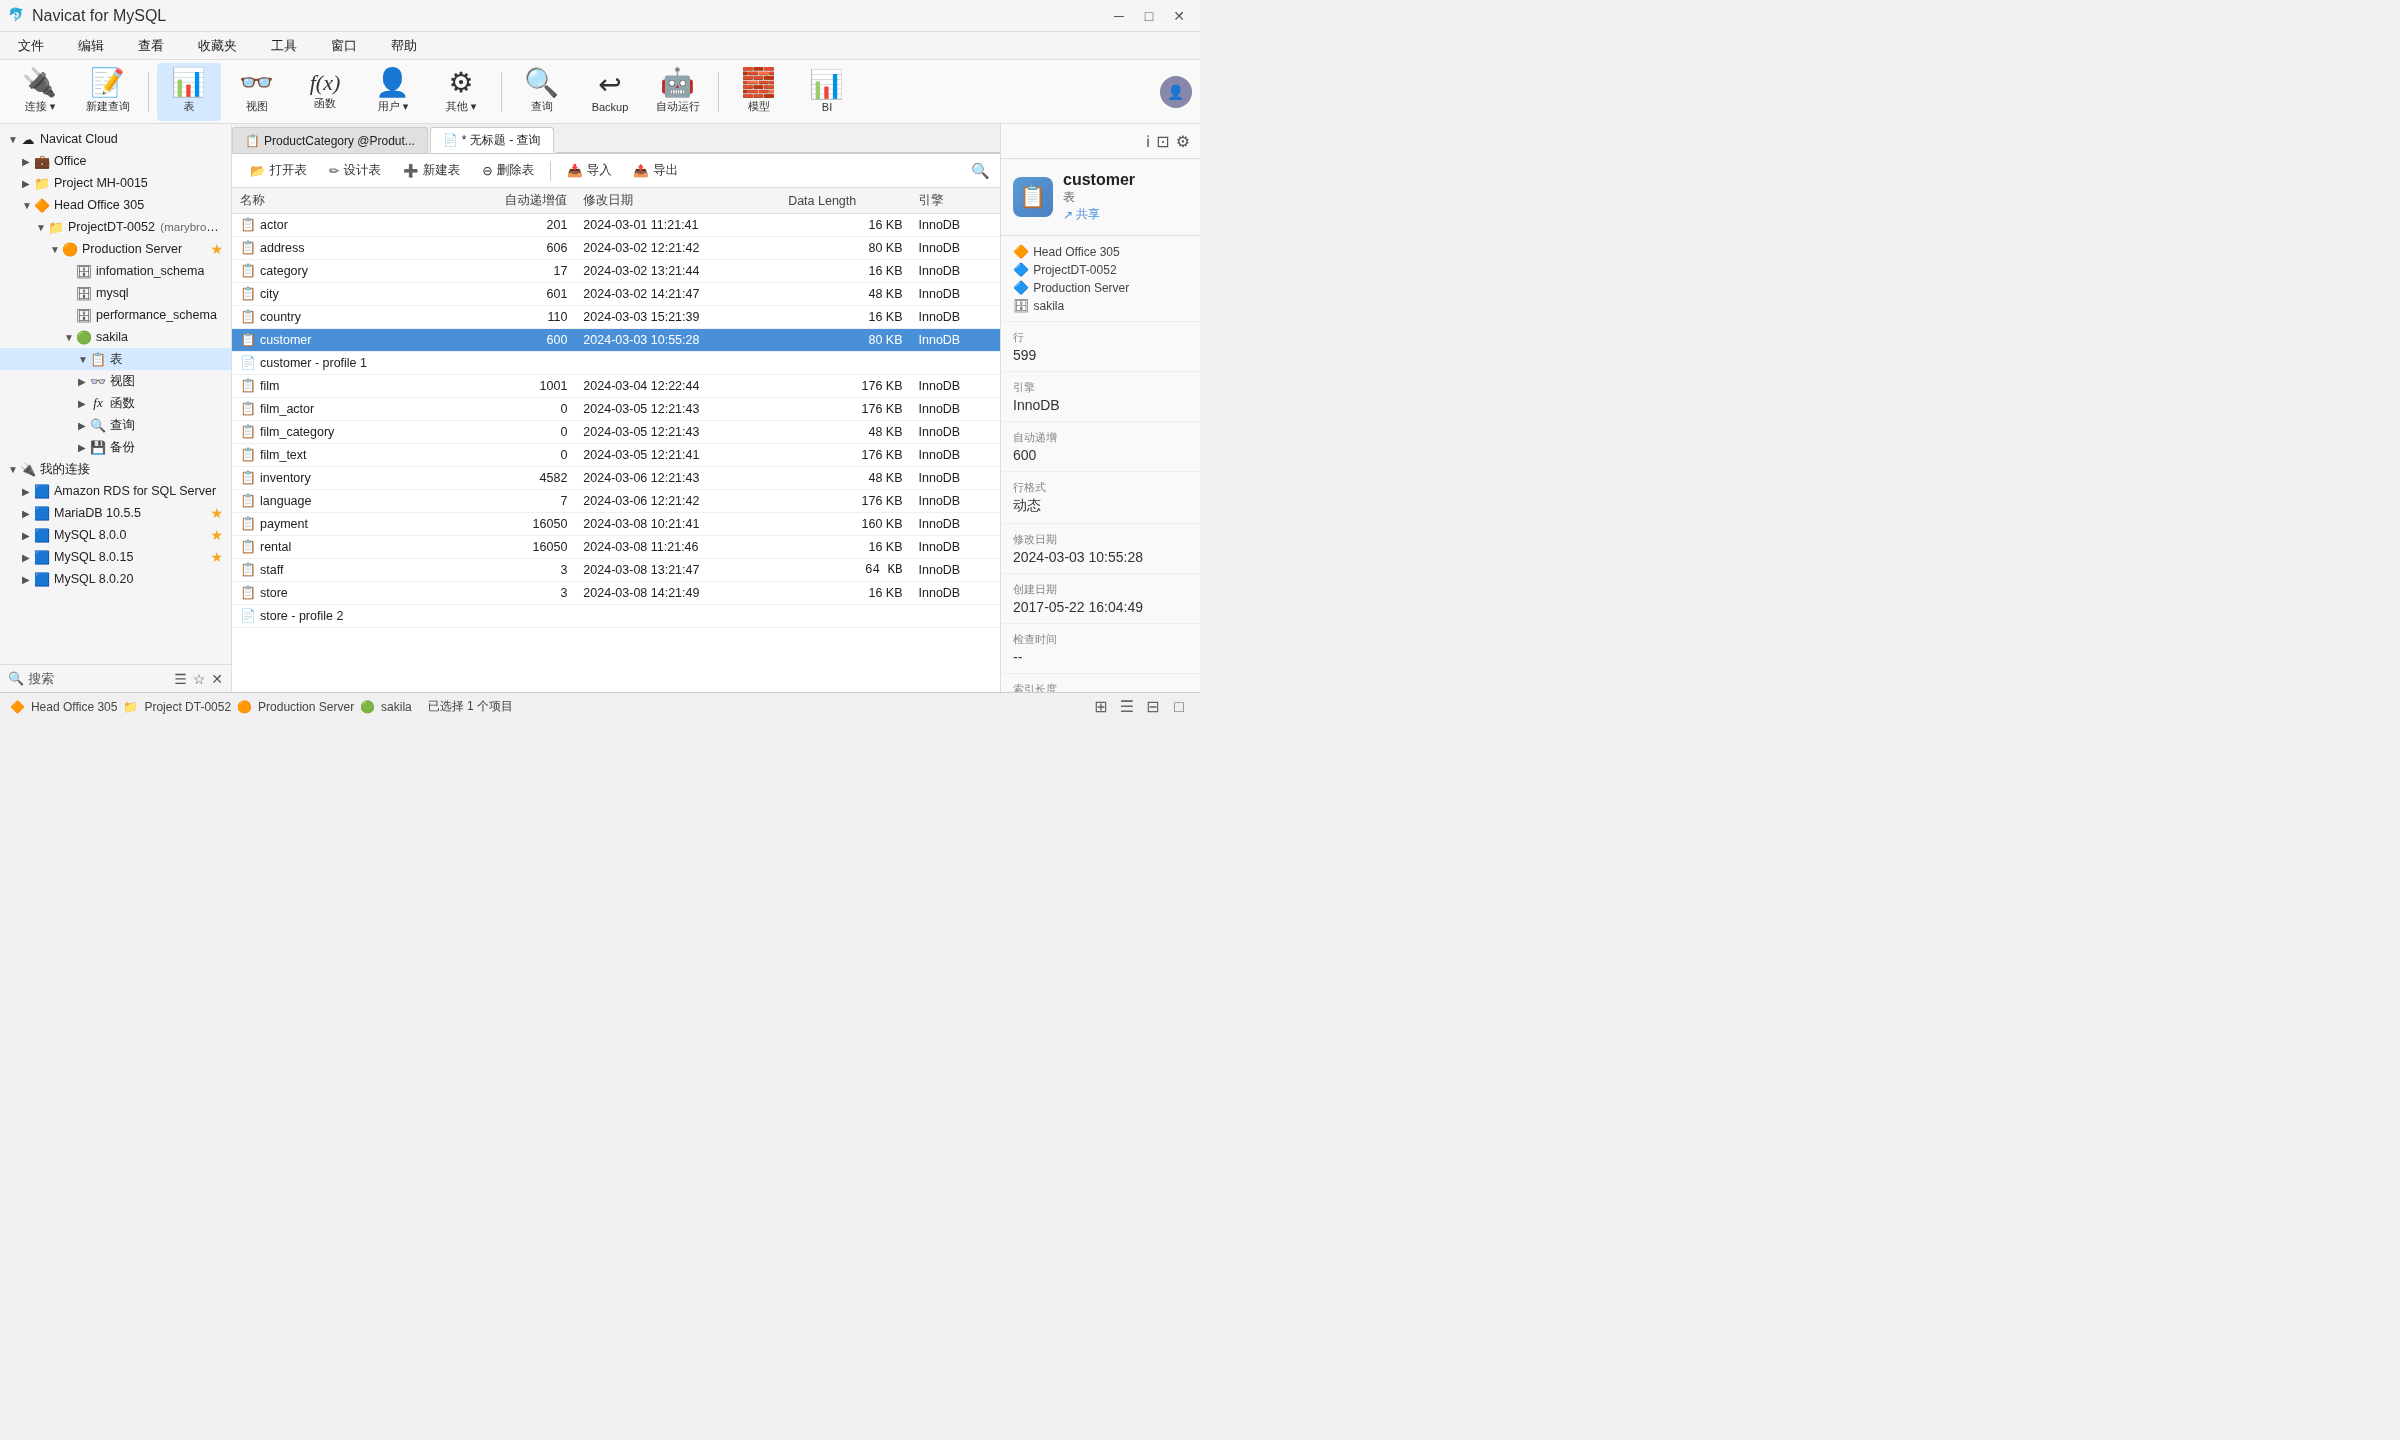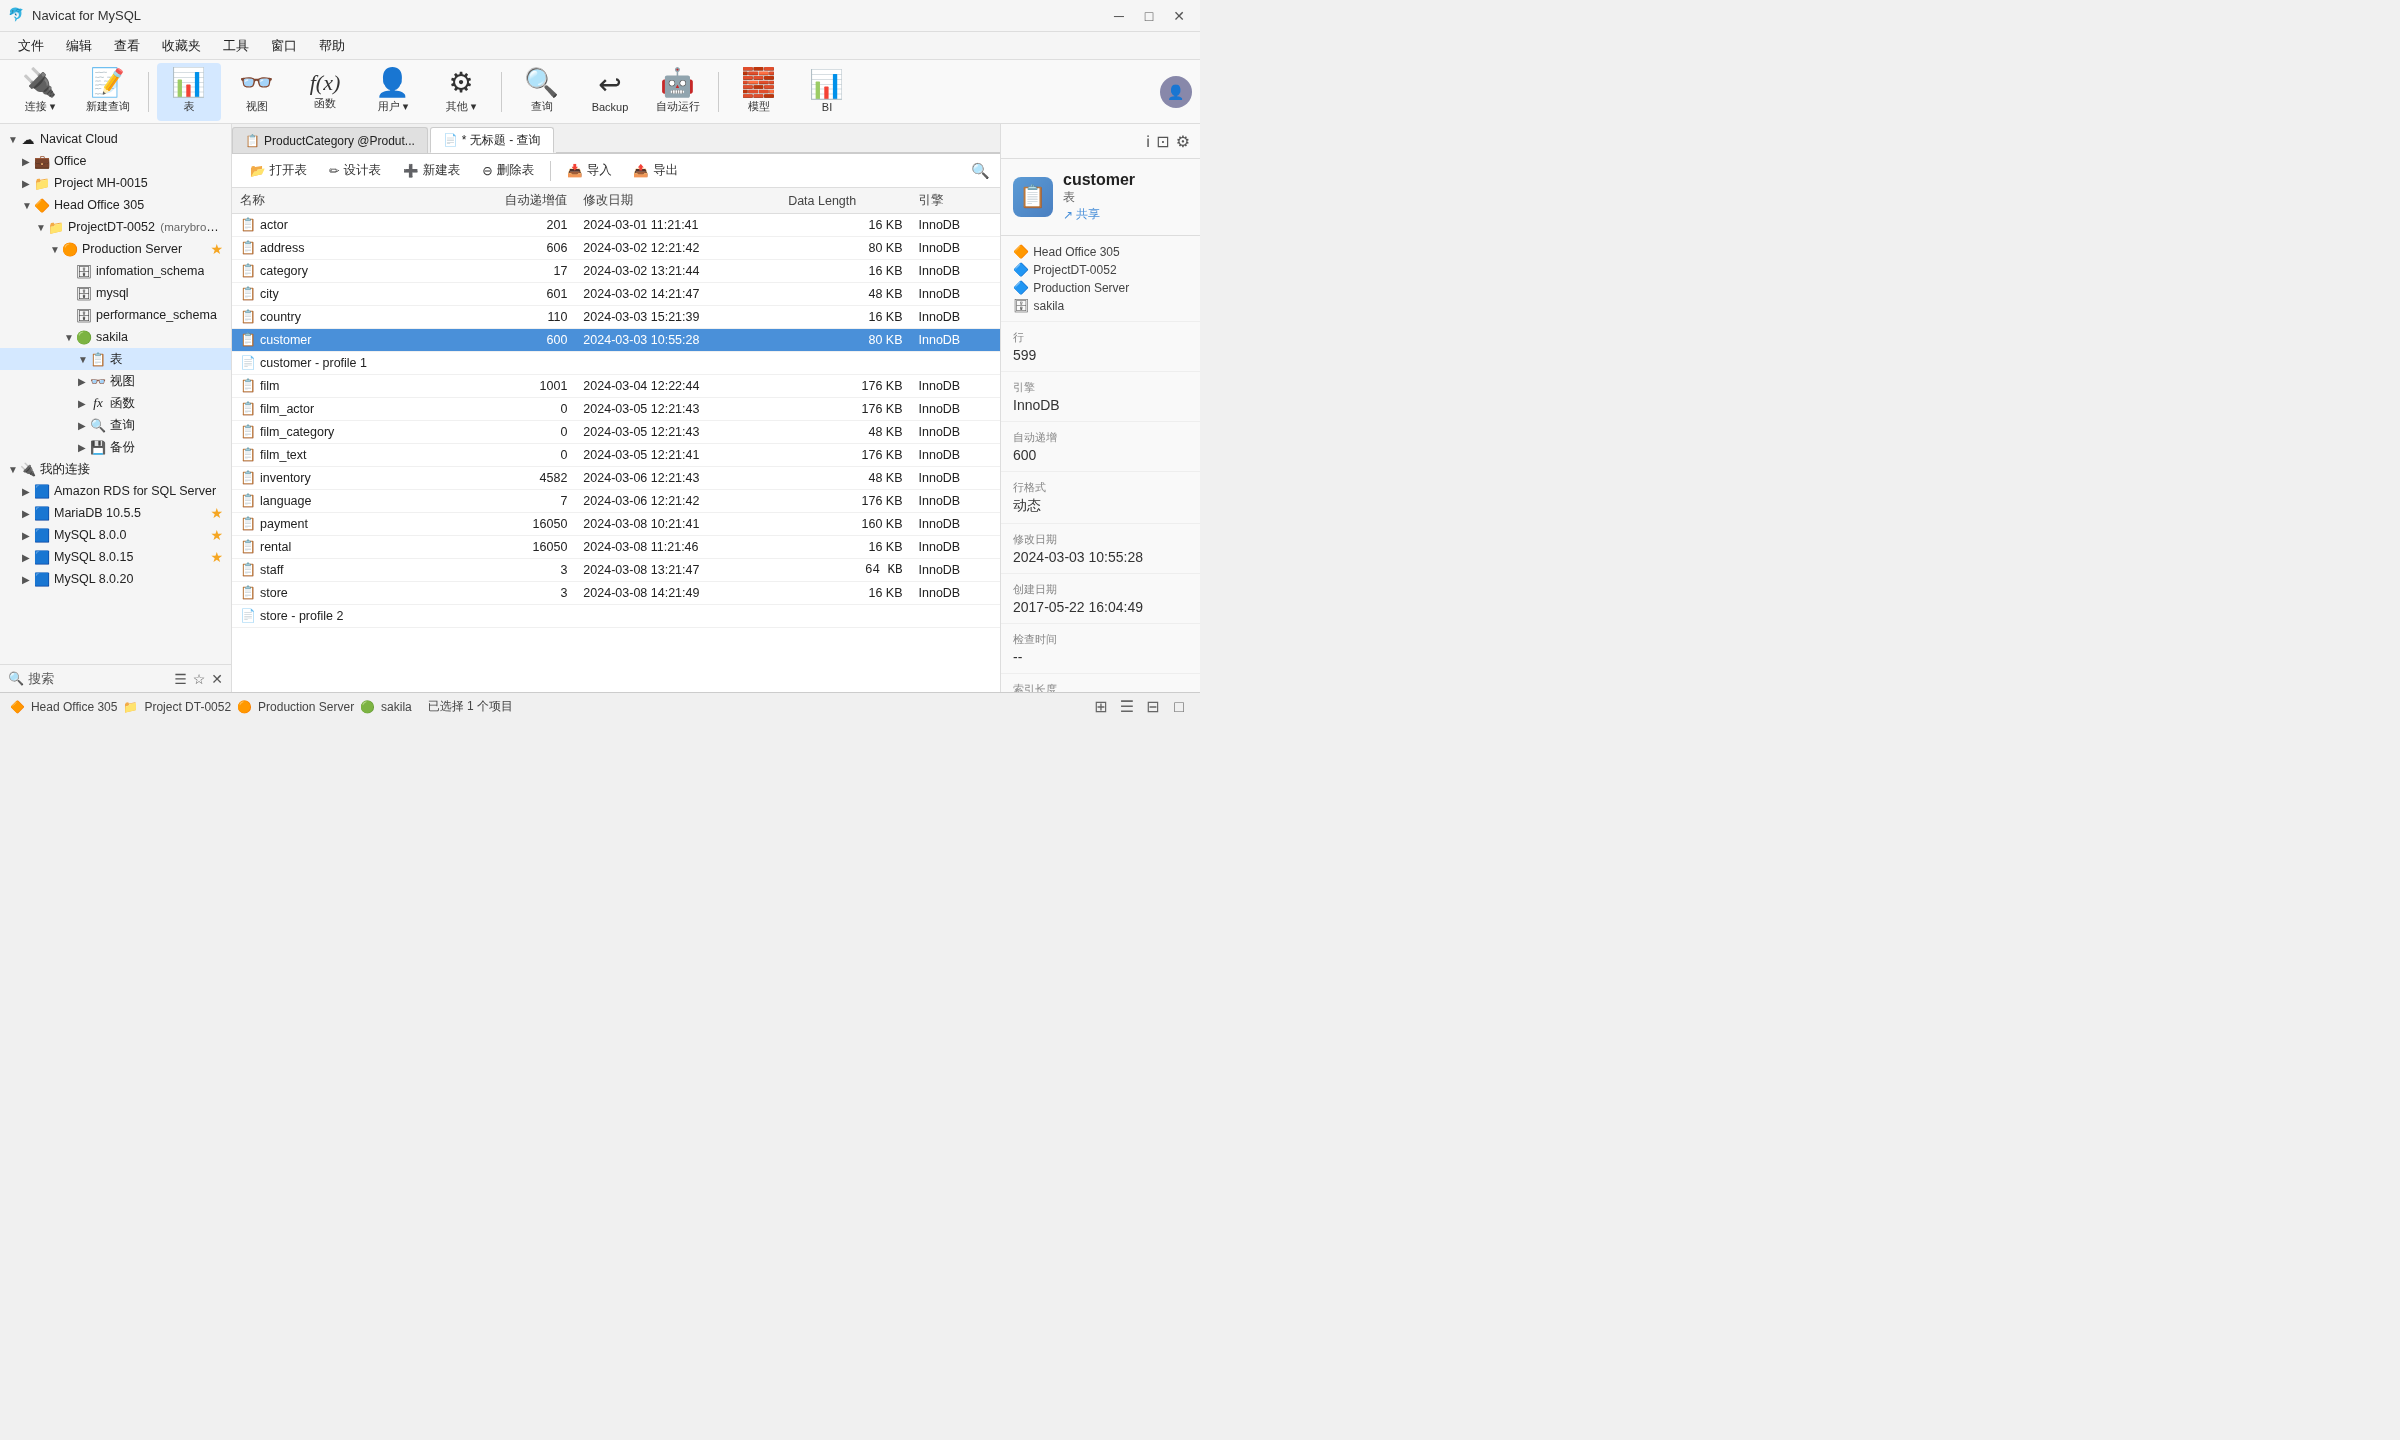--- a/index.html
+++ b/index.html
@@ -9,33 +9,33 @@
     .title-bar {
       background: #f5f5f5;
       height: 32px;
       display: flex;
       align-items: center;
       padding: 0 8px;
       border-bottom: 1px solid #ddd;
       user-select: none;
     }
     .title-bar-icon { width: 18px; height: 18px; margin-right: 6px; }
-    .title-bar-text { font-size: 13px; color: #333; flex: 1; }
+    .title-bar-text { font-size: 16px; color: #333; flex: 1; }
     .title-bar-controls { display: flex; gap: 4px; }
     .title-bar-btn { width: 26px; height: 20px; background: transparent; border: none; cursor: pointer; font-size: 14px; color: #555; display: flex; align-items: center; justify-content: center; }
 
     
     .menu-bar {
       background: #f5f5f5;
       height: 28px;
       display: flex;
       align-items: center;
       padding: 0 8px;
       border-bottom: 1px solid #ddd;
-      gap: 2px;
+      gap: 14px;
     }
     .menu-item { padding: 2px 10px; cursor: pointer; font-size: 13px; color: #222; border-radius: 3px; }
 
     
     .toolbar {
       background: #f9f9f9;
       height: 64px;
       display: flex;
       align-items: center;
       padding: 0 8px;

